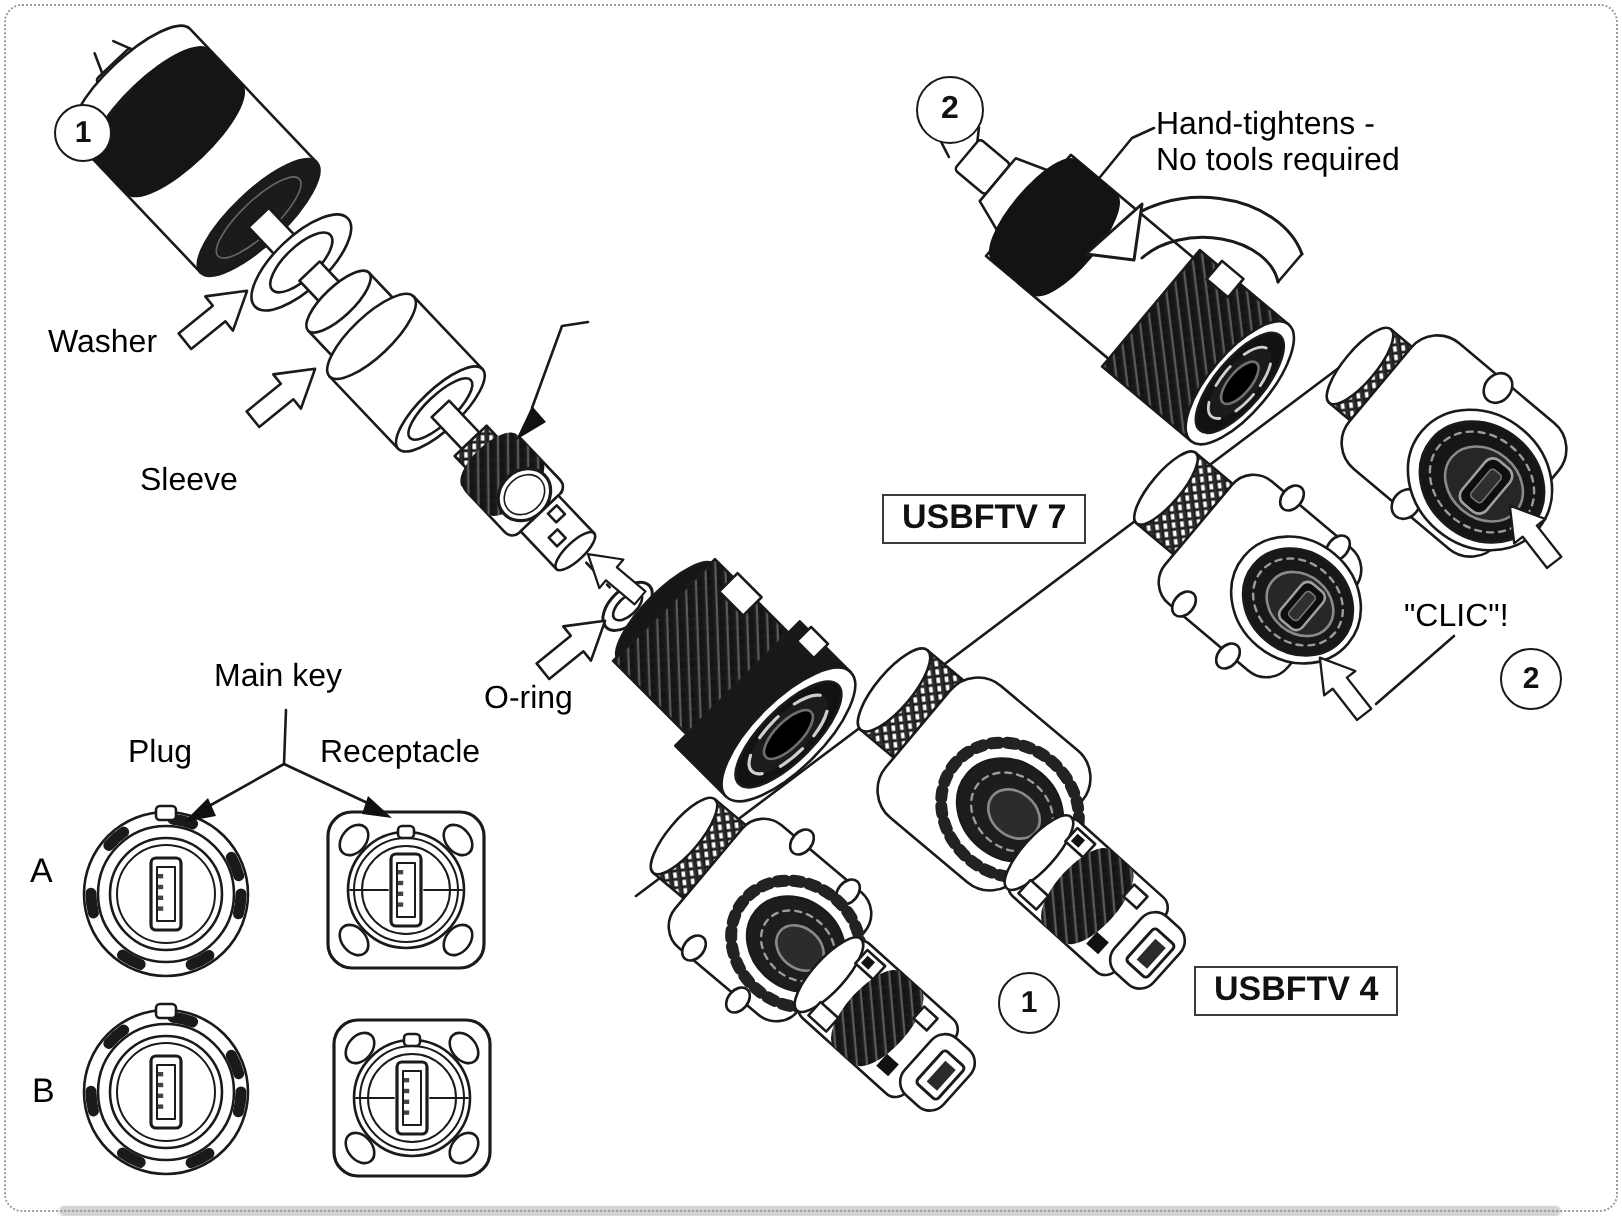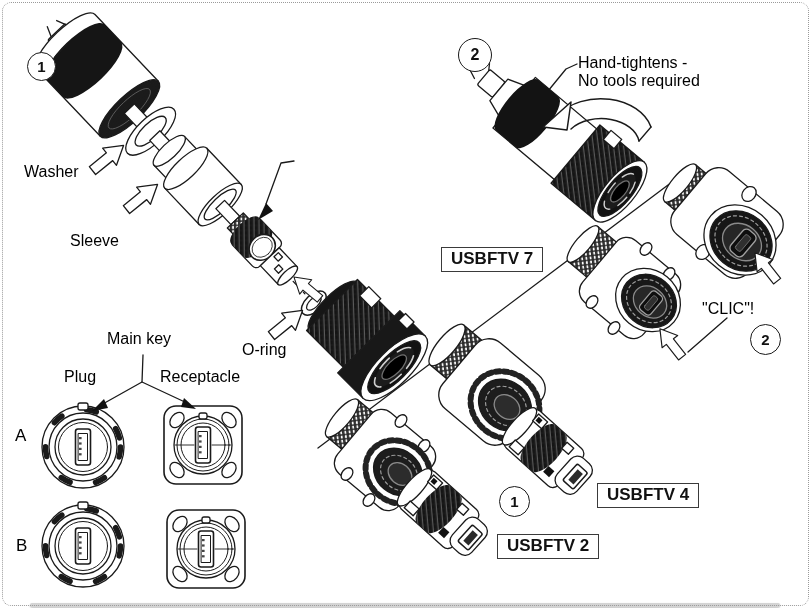--- a/index.html
+++ b/index.html
@@ -291,21 +291,20 @@
 <div class="lbl" style="left:222px;top:341px;margin-left:20px;">O-ring</div>
 <div class="lbl" style="left:107px;top:330px;">Main key</div>
 <div class="lbl" style="left:64px;top:368px;">Plug</div>
 <div class="lbl" style="left:160px;top:368px;">Receptacle</div>
 <div class="lbl" style="left:15px;top:427px;font-size:17px;">A</div>
 <div class="lbl" style="left:16px;top:537px;font-size:17px;">B</div>
 <div class="lbl" style="left:702px;top:300px;">"CLIC"!</div>
 
 <div class="tag" style="left:441px;top:247px;">USBFTV 7</div>
 <div class="tag" style="left:597px;top:483px;">USBFTV 4</div>
-<div class="tag" style="left:497px;top:534px;">USBFTV 2</div>
 
 <div class="callout" style="left:27px;top:52px;width:27px;height:27px;">1</div>
 <div class="callout" style="left:458px;top:38px;width:32px;height:32px;font-size:16px;">2</div>
 <div class="callout" style="left:499px;top:486px;width:29px;height:29px;">1</div>
 <div class="callout" style="left:750px;top:324px;width:29px;height:29px;">2</div>
 
 <div class="shadowbar"></div>
 <div class="frame"></div>
 </div>
 

